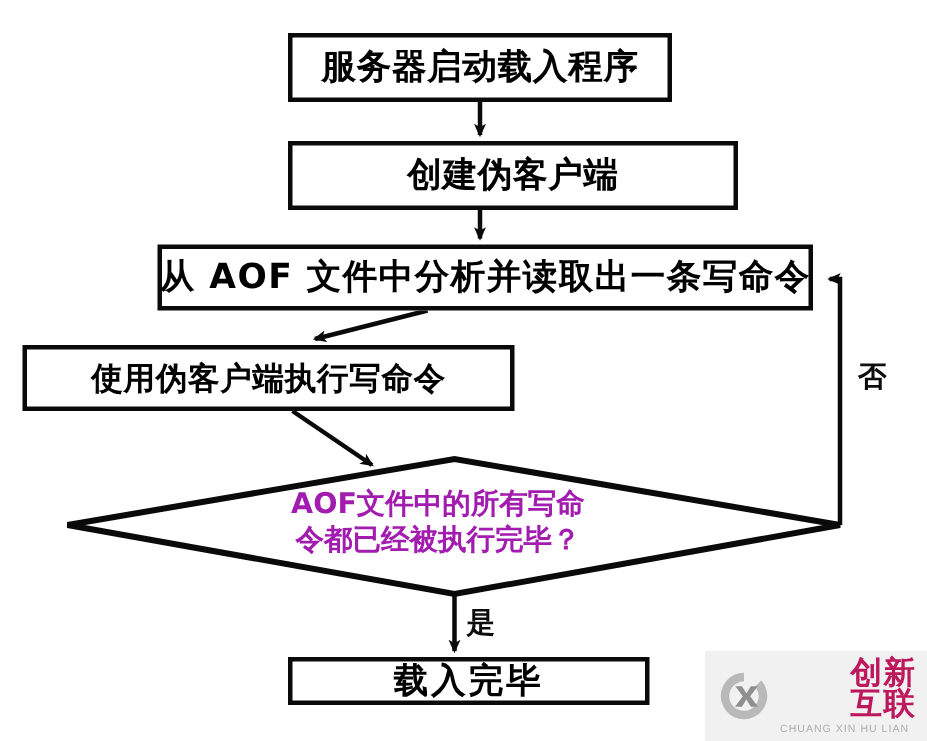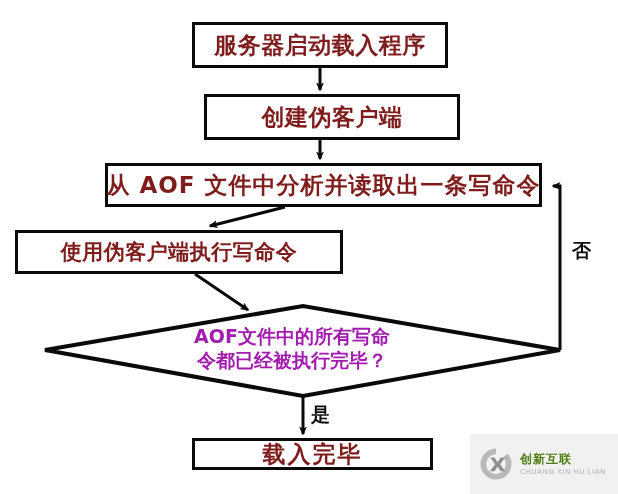--- a/index.html
+++ b/index.html
@@ -30,28 +30,28 @@
     border: 3px solid #0a0a0a;
     background: #ffffff;
     box-sizing: border-box;
     display: flex;
     align-items: center;
     justify-content: center;
   }
   .node-label {
     font-family: "DejaVu Sans", "Liberation Sans", sans-serif;
     font-weight: bold;
-    color: #7f1d1d;
+    color: #000000;
     letter-spacing: 0.5px;
     white-space: nowrap;
     line-height: 1.15;
     text-align: center;
   }
   .box-1 { left: 192px; top: 22px;  width: 256px; height: 46px; }
-  .box-2 { left: 192px; top: 94px;  width: 256px; height: 46px; margin-left: 12px; }
+  .box-2 { left: 192px; top: 94px;  width: 300px; height: 46px; }
   .box-3 { left: 105px; top: 163px; width: 437px; height: 44px; }
   .box-4 { left: 15px;  top: 230px; width: 328px; height: 44px; }
   .box-5 { left: 192px; top: 438px; width: 241px; height: 32px; }
 
   .box-1 .node-label { font-size: 23px; }
   .box-2 .node-label { font-size: 23px; }
   .box-3 .node-label { font-size: 23px; letter-spacing: 1px; }
   .box-4 .node-label { font-size: 21px; }
   .box-5 .node-label { font-size: 23px; letter-spacing: 2px; }
 
@@ -100,24 +100,25 @@
     margin-right: 6px;
   }
   .wm-text {
     display: flex;
     flex-direction: column;
     justify-content: center;
   }
   .wm-cn {
     font-family: "DejaVu Sans", "Liberation Sans", sans-serif;
     font-weight: bold;
-    font-size: 12px;
-    color: #4d7c0f;
+    font-size: 21px;
+    color: #be185d;
     letter-spacing: 1px;
     line-height: 1;
+    margin-left: 47px;
   }
   .wm-en {
     font-family: "Liberation Sans", sans-serif;
     font-size: 7px;
     color: #adadad;
     letter-spacing: 0.7px;
     margin-top: 3px;
     line-height: 1;
   }
 </style>

